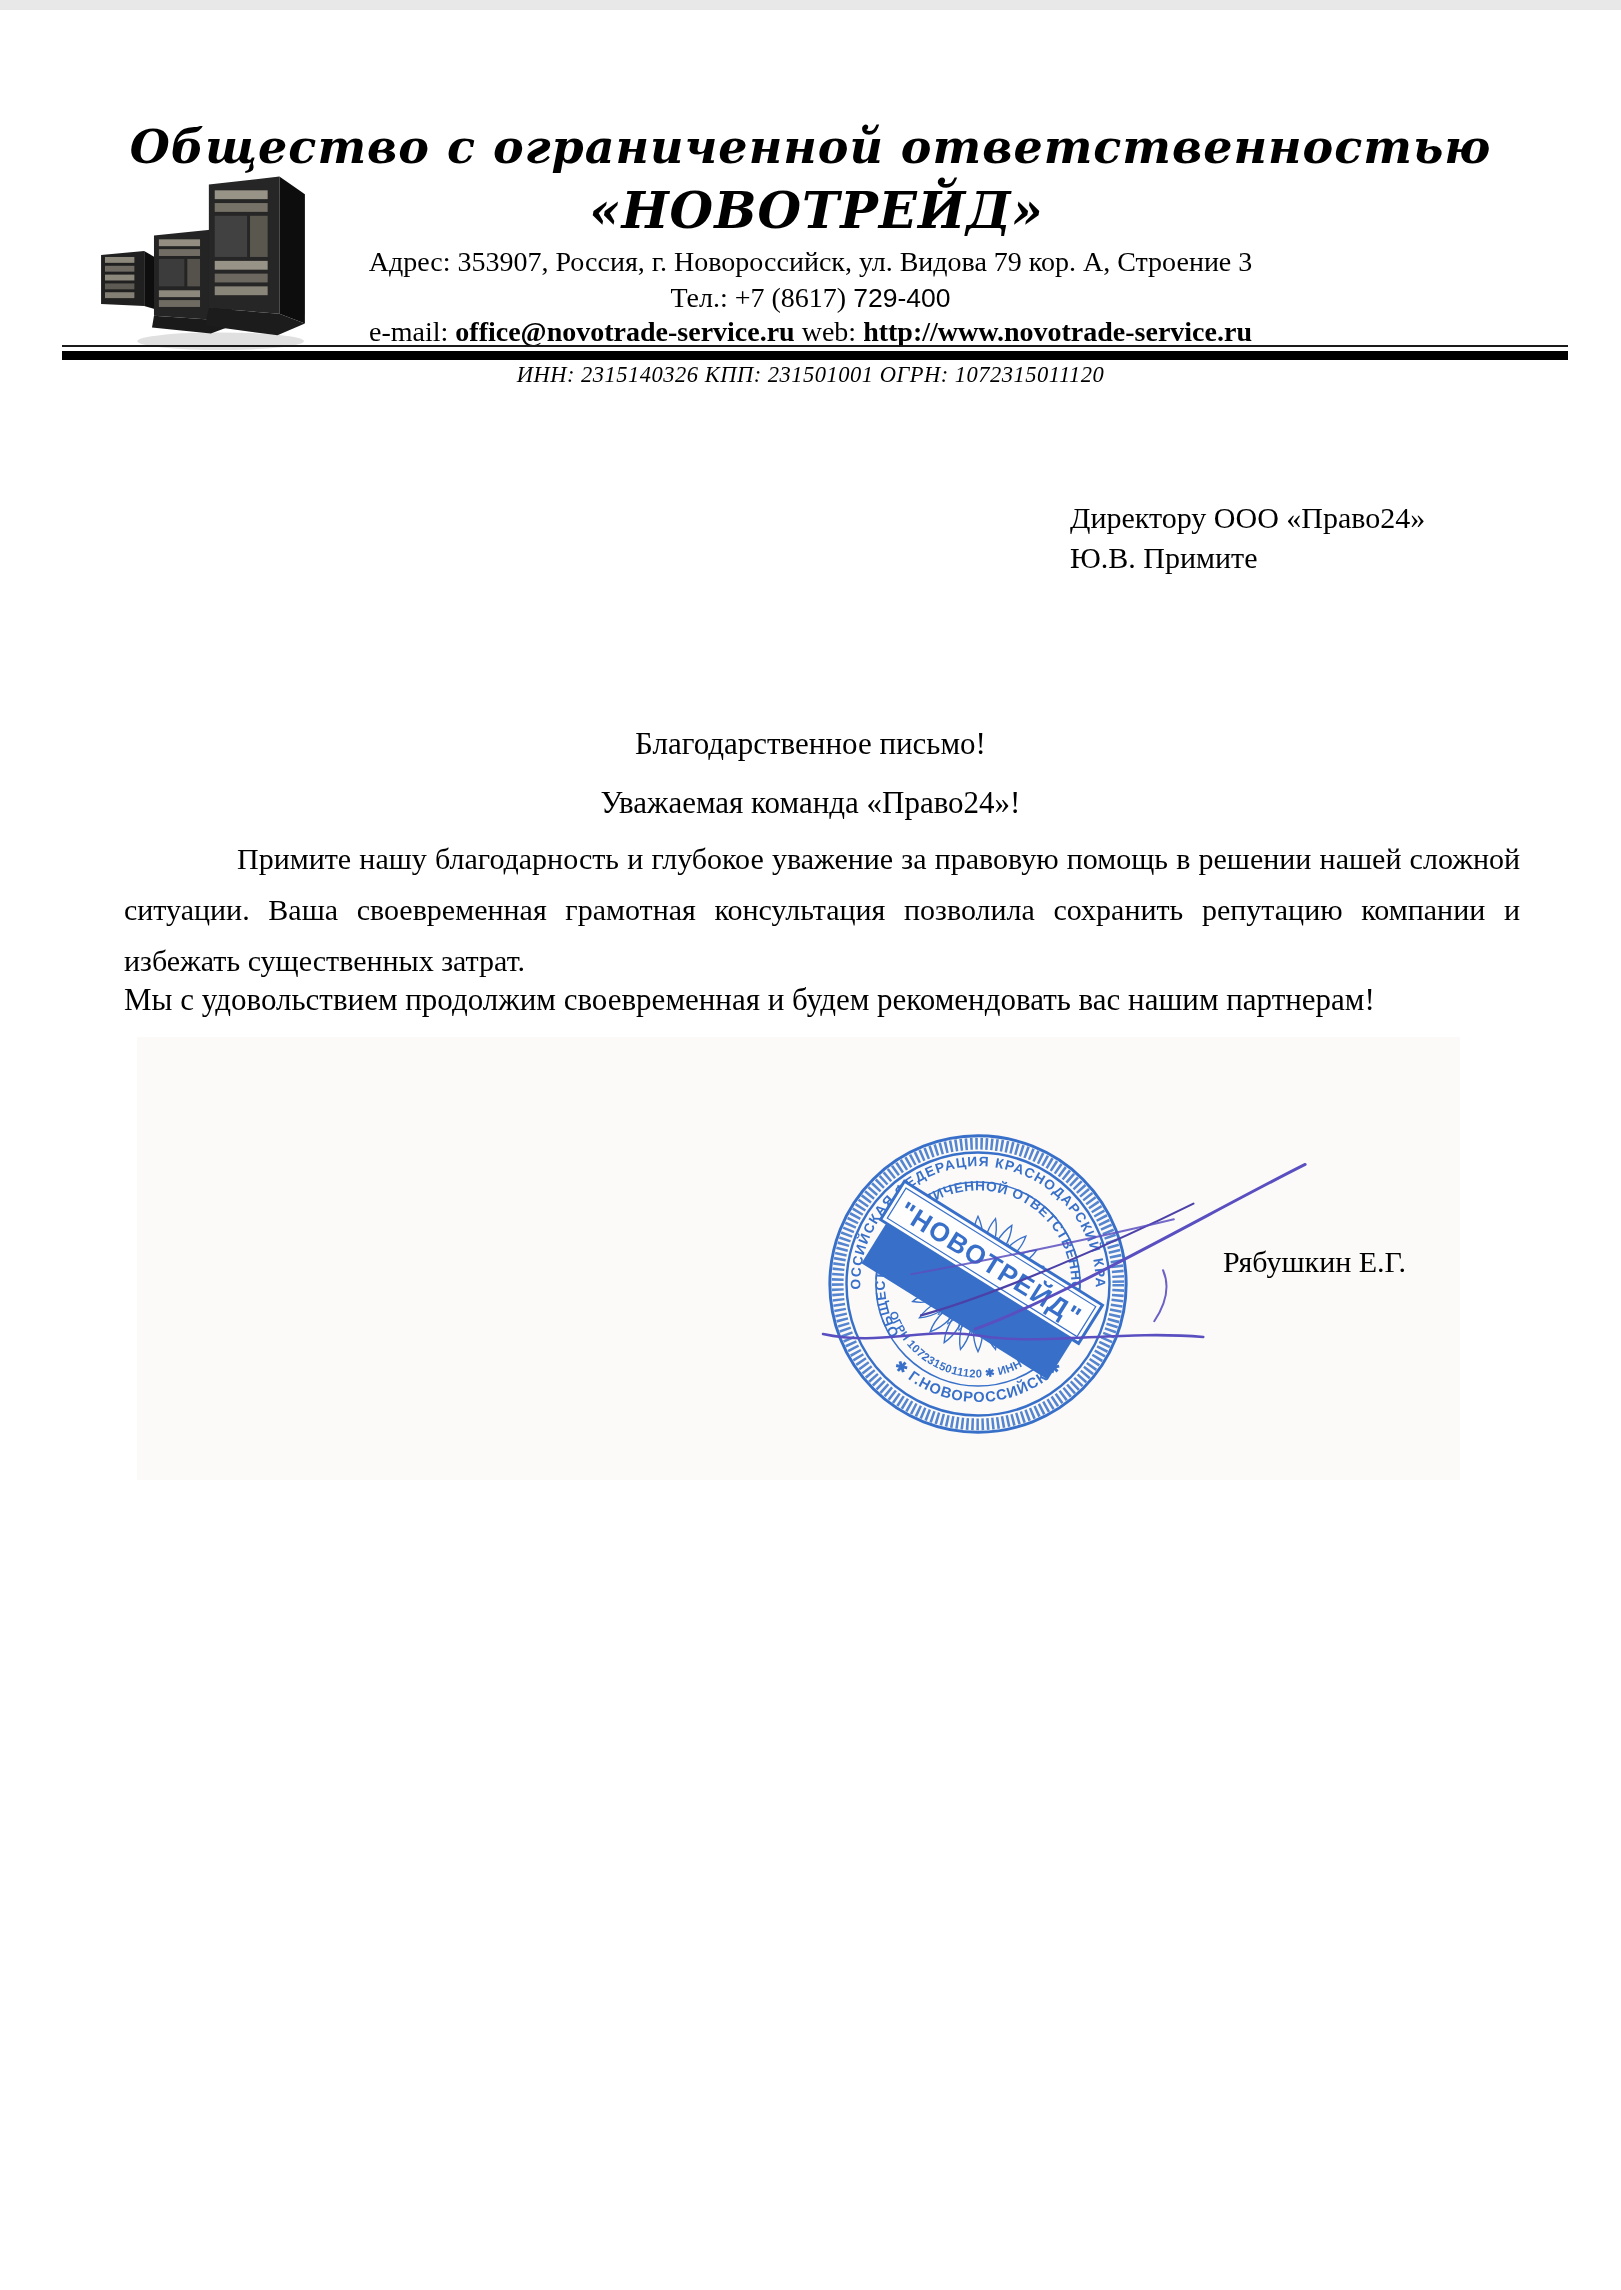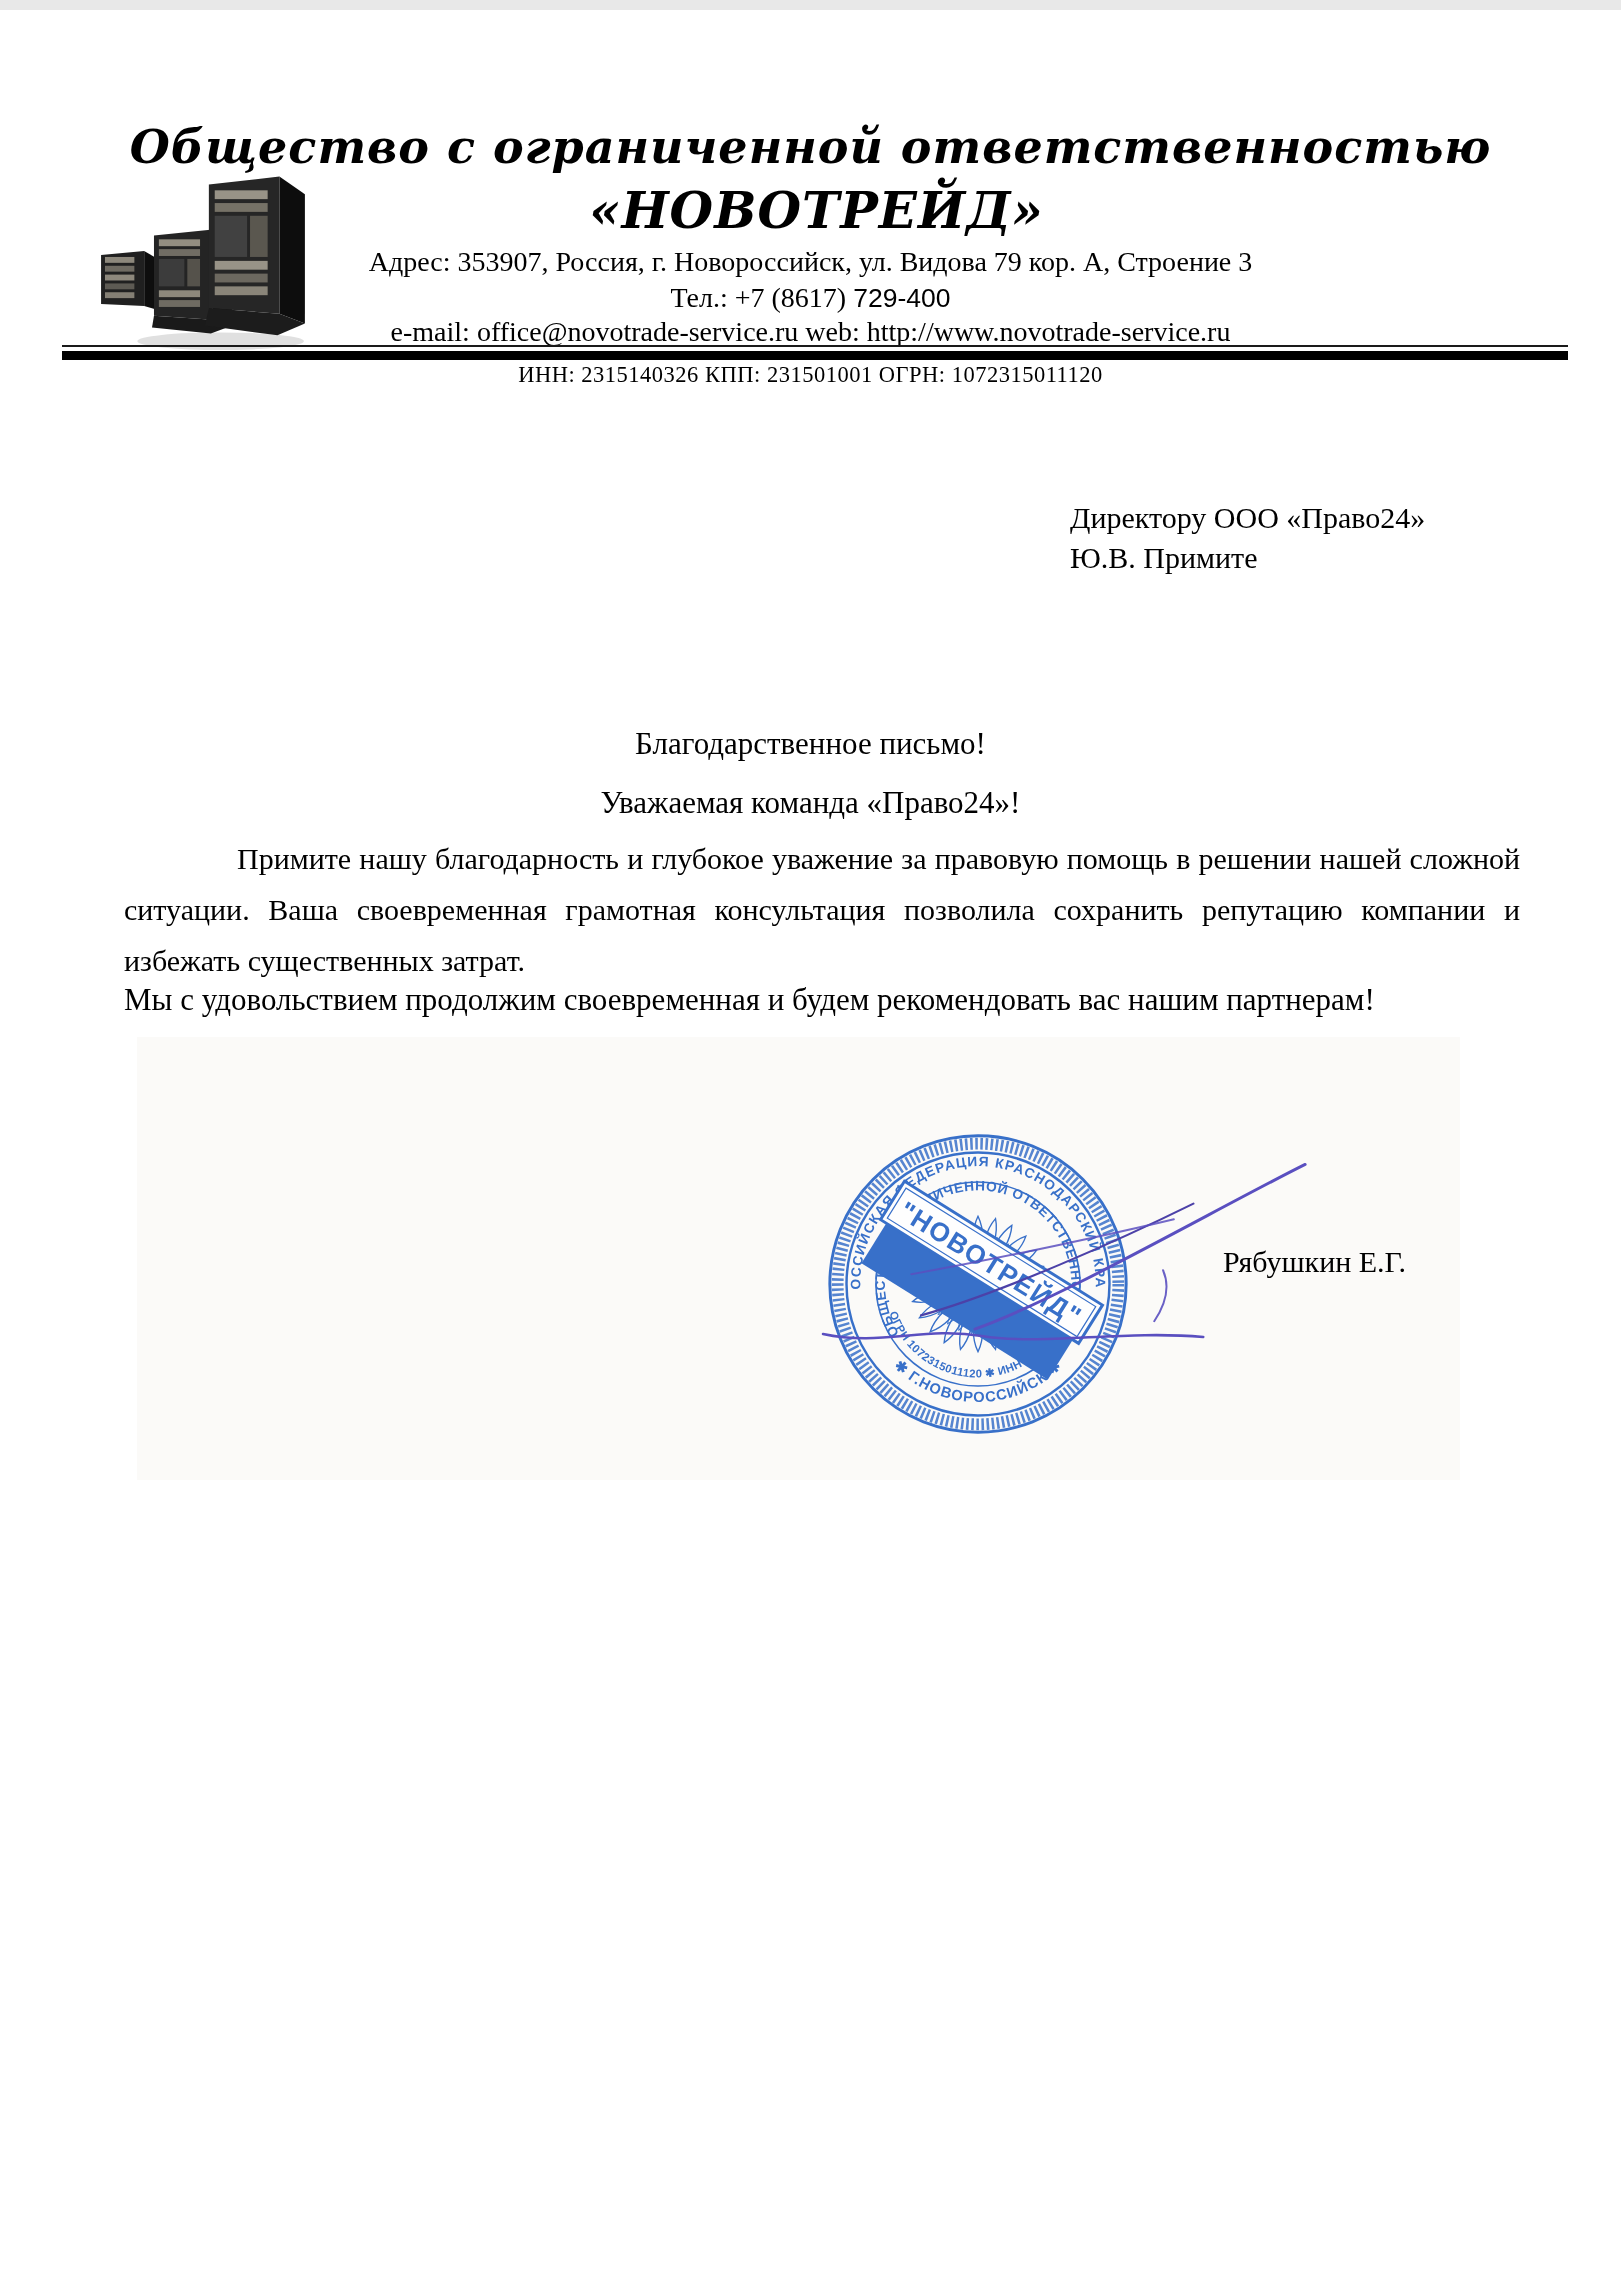--- a/index.html
+++ b/index.html
@@ -27,24 +27,24 @@
     font-family:"DejaVu Serif", serif;
     font-style:italic;font-weight:bold;
     font-size:50px;letter-spacing:1px;padding-left:12px;
   }
   .logo{position:absolute;left:93px;top:147px;width:218px;height:196px;}
   .hdr-line{position:absolute;left:0;right:0;text-align:center;font-size:28px;white-space:nowrap;}
   .hdr-address{top:236px;}
   .hdr-phone{top:272px;}
   .hdr-email{top:306px;}
   .phone-digits{font-family:"Liberation Sans", sans-serif;font-size:26.5px;}
-  .b{font-weight:normal;}
+  .b{font-weight:bold;}
   .sep-thin{position:absolute;left:62px;width:1506px;top:335px;height:2px;background:#1a1a1a;}
   .sep-bar{position:absolute;left:62px;width:1506px;top:341px;height:8.8px;background:#000;}
-  .hdr-req{top:352px;font-size:22.5px;letter-spacing:0.5px;}
+  .hdr-req{top:352px;font-size:22.5px;letter-spacing:0.5px;font-style:italic;}
   
   .recipient{position:absolute;left:1070px;top:488px;font-size:30px;line-height:40px;}
   
   .letter-title{position:absolute;left:95px;width:1431px;top:716px;text-align:center;font-size:31px;}
   .salutation{position:absolute;left:95px;width:1431px;top:775px;text-align:center;font-size:31px;}
   .para{position:absolute;left:124px;width:1396px;font-size:30px;line-height:51px;text-align:justify;}
   .para1{top:823px;text-indent:113px;}
   .para2{top:964px;font-size:31px;}
   
   .scan{

